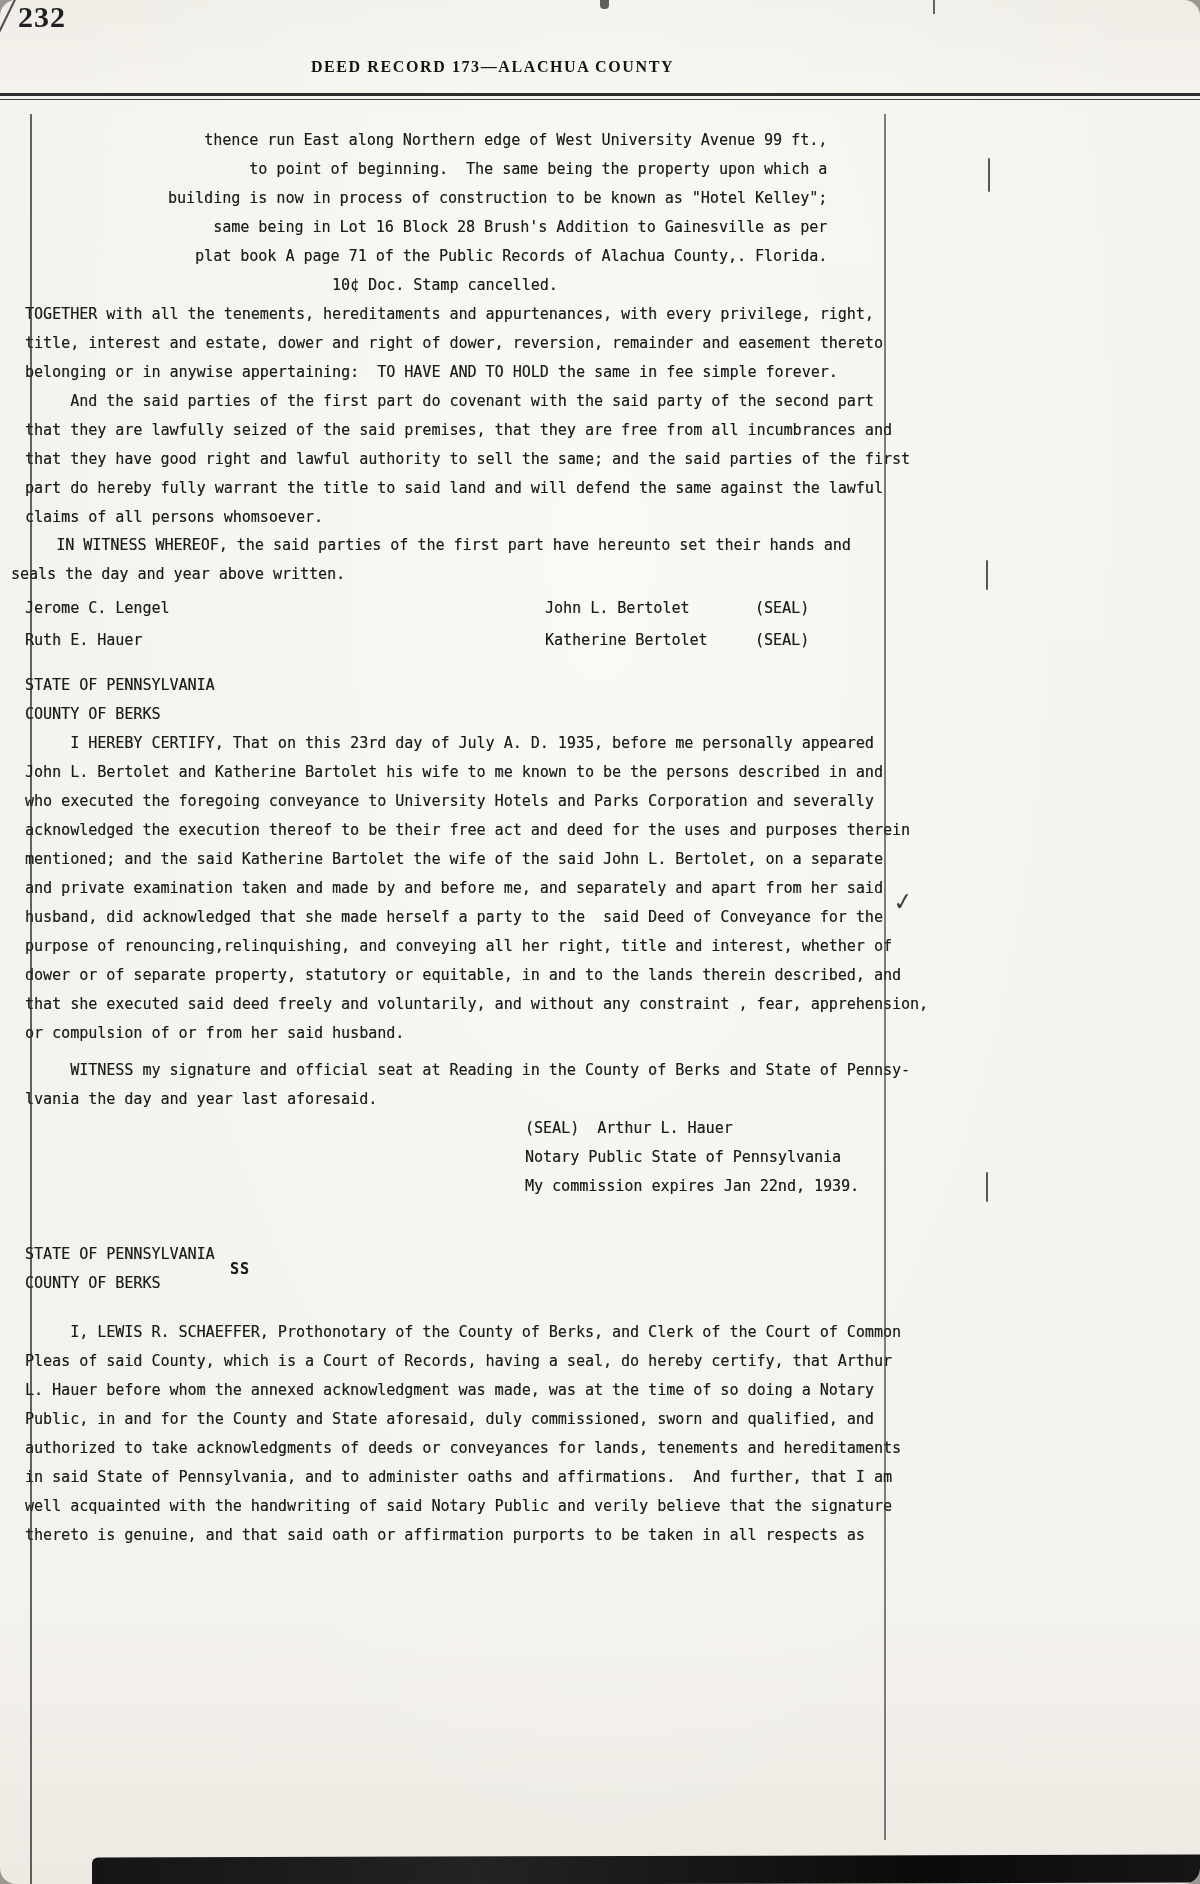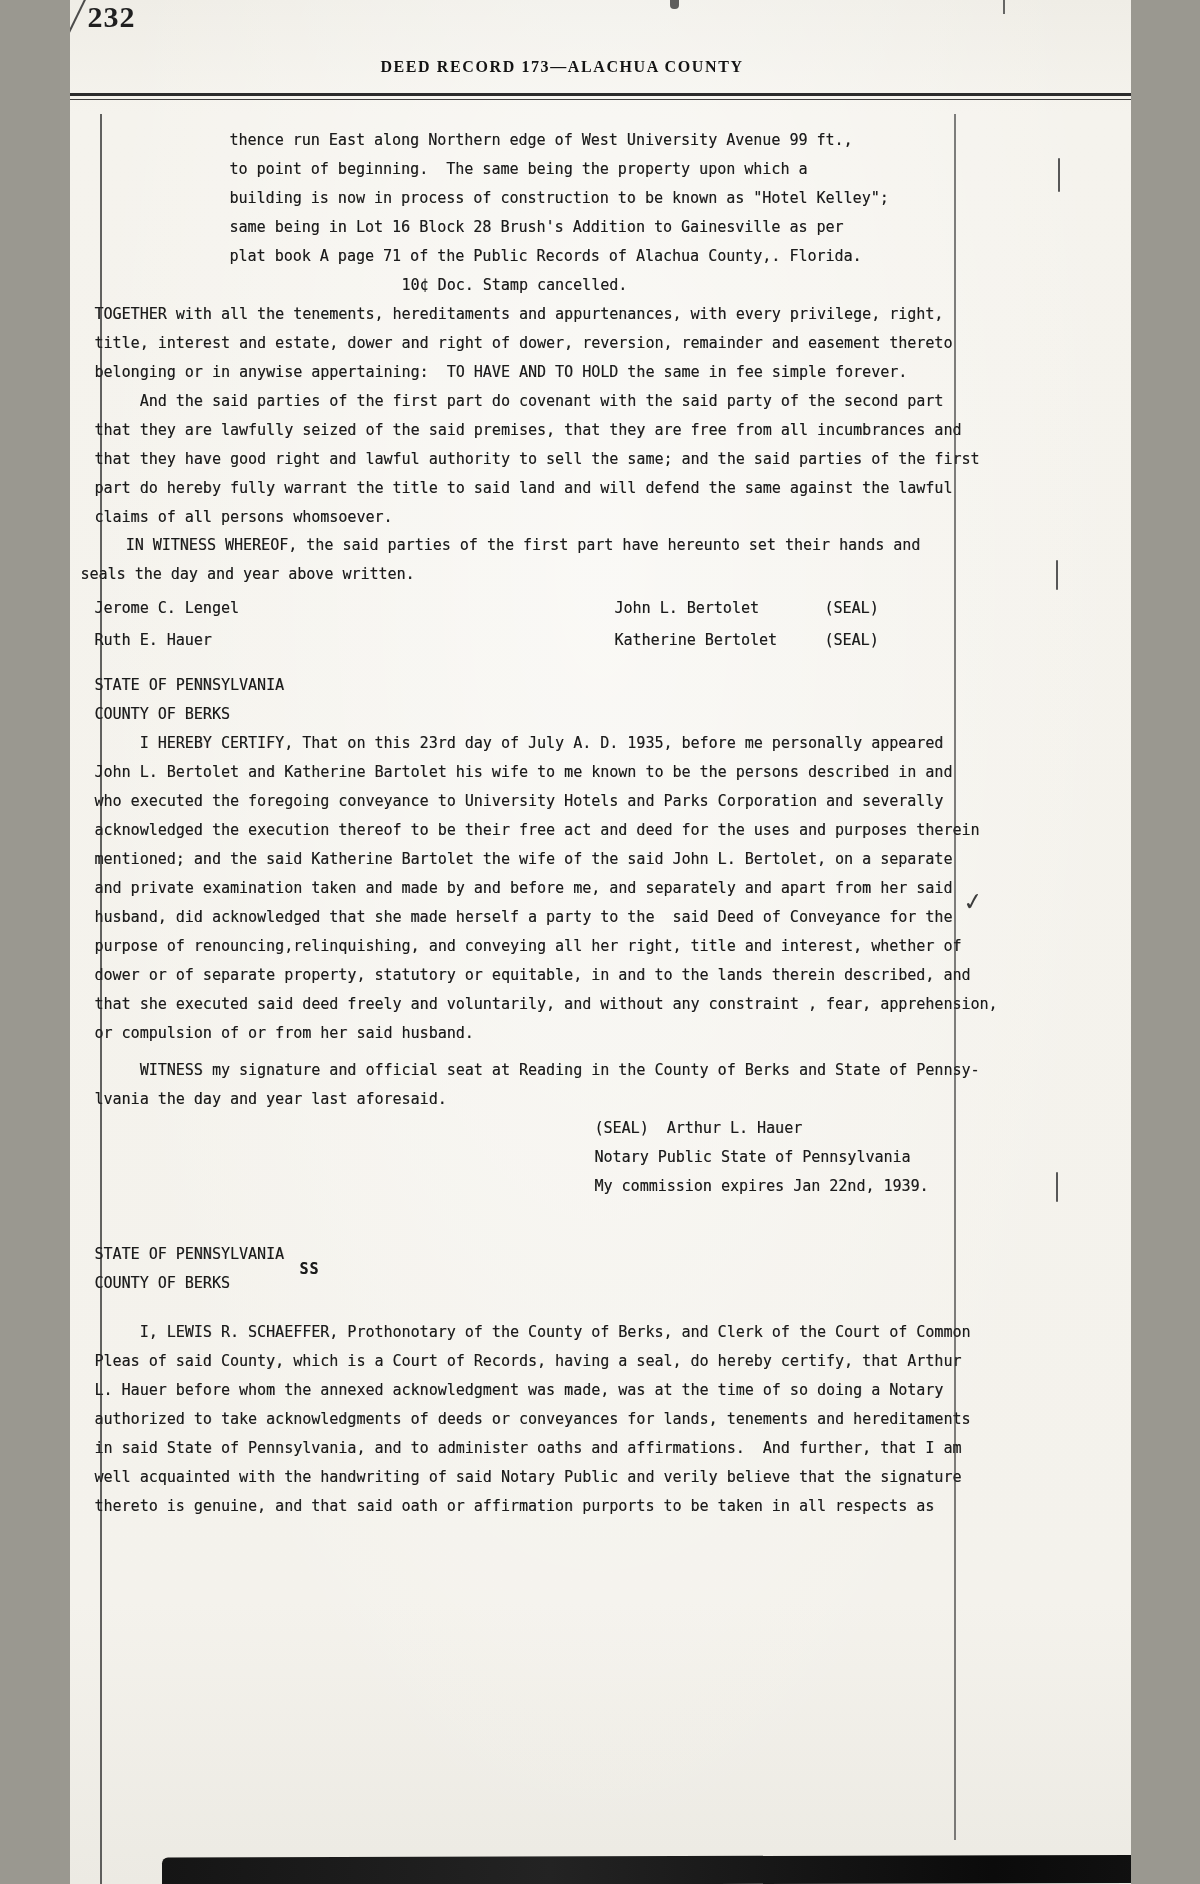--- a/index.html
+++ b/index.html
@@ -1,29 +1,30 @@
 <!DOCTYPE html>
 <html><head>
 <meta charset="utf-8">
 <style>
   * { margin:0; padding:0; box-sizing:border-box; }
   html,body { background:#9a9890; }
   .page {
     position:relative;
-    width:1061px; height:1884px;
+    width:1200px; height:1884px;
     margin:0 auto;
     overflow:hidden;
     background:
       radial-gradient(ellipse at 50% 30%, rgba(255,255,255,.5), rgba(0,0,0,0) 70%),
       linear-gradient(180deg, #efede6 0%, #f5f3ed 6%, #f4f2ec 85%, #eceae3 100%);
     font-family:"DejaVu Sans Mono", monospace;
     font-size:15px;
     line-height:29px;
     color:#1b1b1b;
     text-shadow:0.3px 0 0 rgba(25,25,25,.5);
+    border-radius:16px;
   }
   .line { white-space:pre; }
   .block { position:absolute; }
 
   
   .slash-mark {
     position:absolute; left:6px; top:-6px;
     width:2px; height:44px; background:#2f2f2f;
     transform:rotate(26deg); opacity:.85;
   }
@@ -46,21 +47,21 @@
   .rule { position:absolute; left:0; width:1200px; background:#2c2c2c; }
   .rule-a { top:93px; height:3px; }
   .rule-b { top:99px; height:1px; background:#3d3d3d; }
 
   
   .vrule { position:absolute; width:2px; z-index:3; }
   .vrule-left  { left:30px;  top:114px; height:1770px; background:rgba(40,40,40,.72); }
   .vrule-right { left:884px; top:114px; height:1726px; background:rgba(45,45,45,.6); }
 
   
-  .property  { left:160px; top:126px; }
+  .property  { left:168px; top:126px;text-align:right; }
   .stamp     { position:absolute; left:296px; top:271px; white-space:pre;margin-left:36px; }
   .together  { left:25px;  top:300px; }
   .covenant  { left:25px;  top:387px; }
   .witness1  { left:11px;  top:531px; }
 
   .sigrow { position:absolute; left:25px; width:860px; height:29px; }
   .row1 { top:594px;text-align:right; }
   .row2 { top:626px; }
   .sig-left { position:absolute; left:0; white-space:pre; }
   .sig-mid  { position:absolute; left:520px; white-space:pre; }
@@ -196,20 +197,21 @@
   <div class="block state2">
     <div class="line">STATE OF PENNSYLVANIA</div>
     <span class="ss">SS</span>
     <div class="line">COUNTY OF BERKS</div>
   </div>
 
   <div class="block final">
       <div class="line">     I, LEWIS R. SCHAEFFER, Prothonotary of the County of Berks, and Clerk of the Court of Common</div>
       <div class="line">Pleas of said County, which is a Court of Records, having a seal, do hereby certify, that Arthur</div>
       <div class="line">L. Hauer before whom the annexed acknowledgment was made, was at the time of so doing a Notary</div>
+      <div class="line">Public, in and for the County and State aforesaid, duly commissioned, sworn and qualified, and</div>
       <div class="line">authorized to take acknowledgments of deeds or conveyances for lands, tenements and hereditaments</div>
       <div class="line">in said State of Pennsylvania, and to administer oaths and affirmations.  And further, that I am</div>
       <div class="line">well acquainted with the handwriting of said Notary Public and verily believe that the signature</div>
       <div class="line">thereto is genuine, and that said oath or affirmation purports to be taken in all respects as</div>
     </div>
 
   <div class="top-tick"></div>
   <div class="top-line"></div>
   <div class="mark-v m1"></div>
   <div class="mark-v m2"></div>

